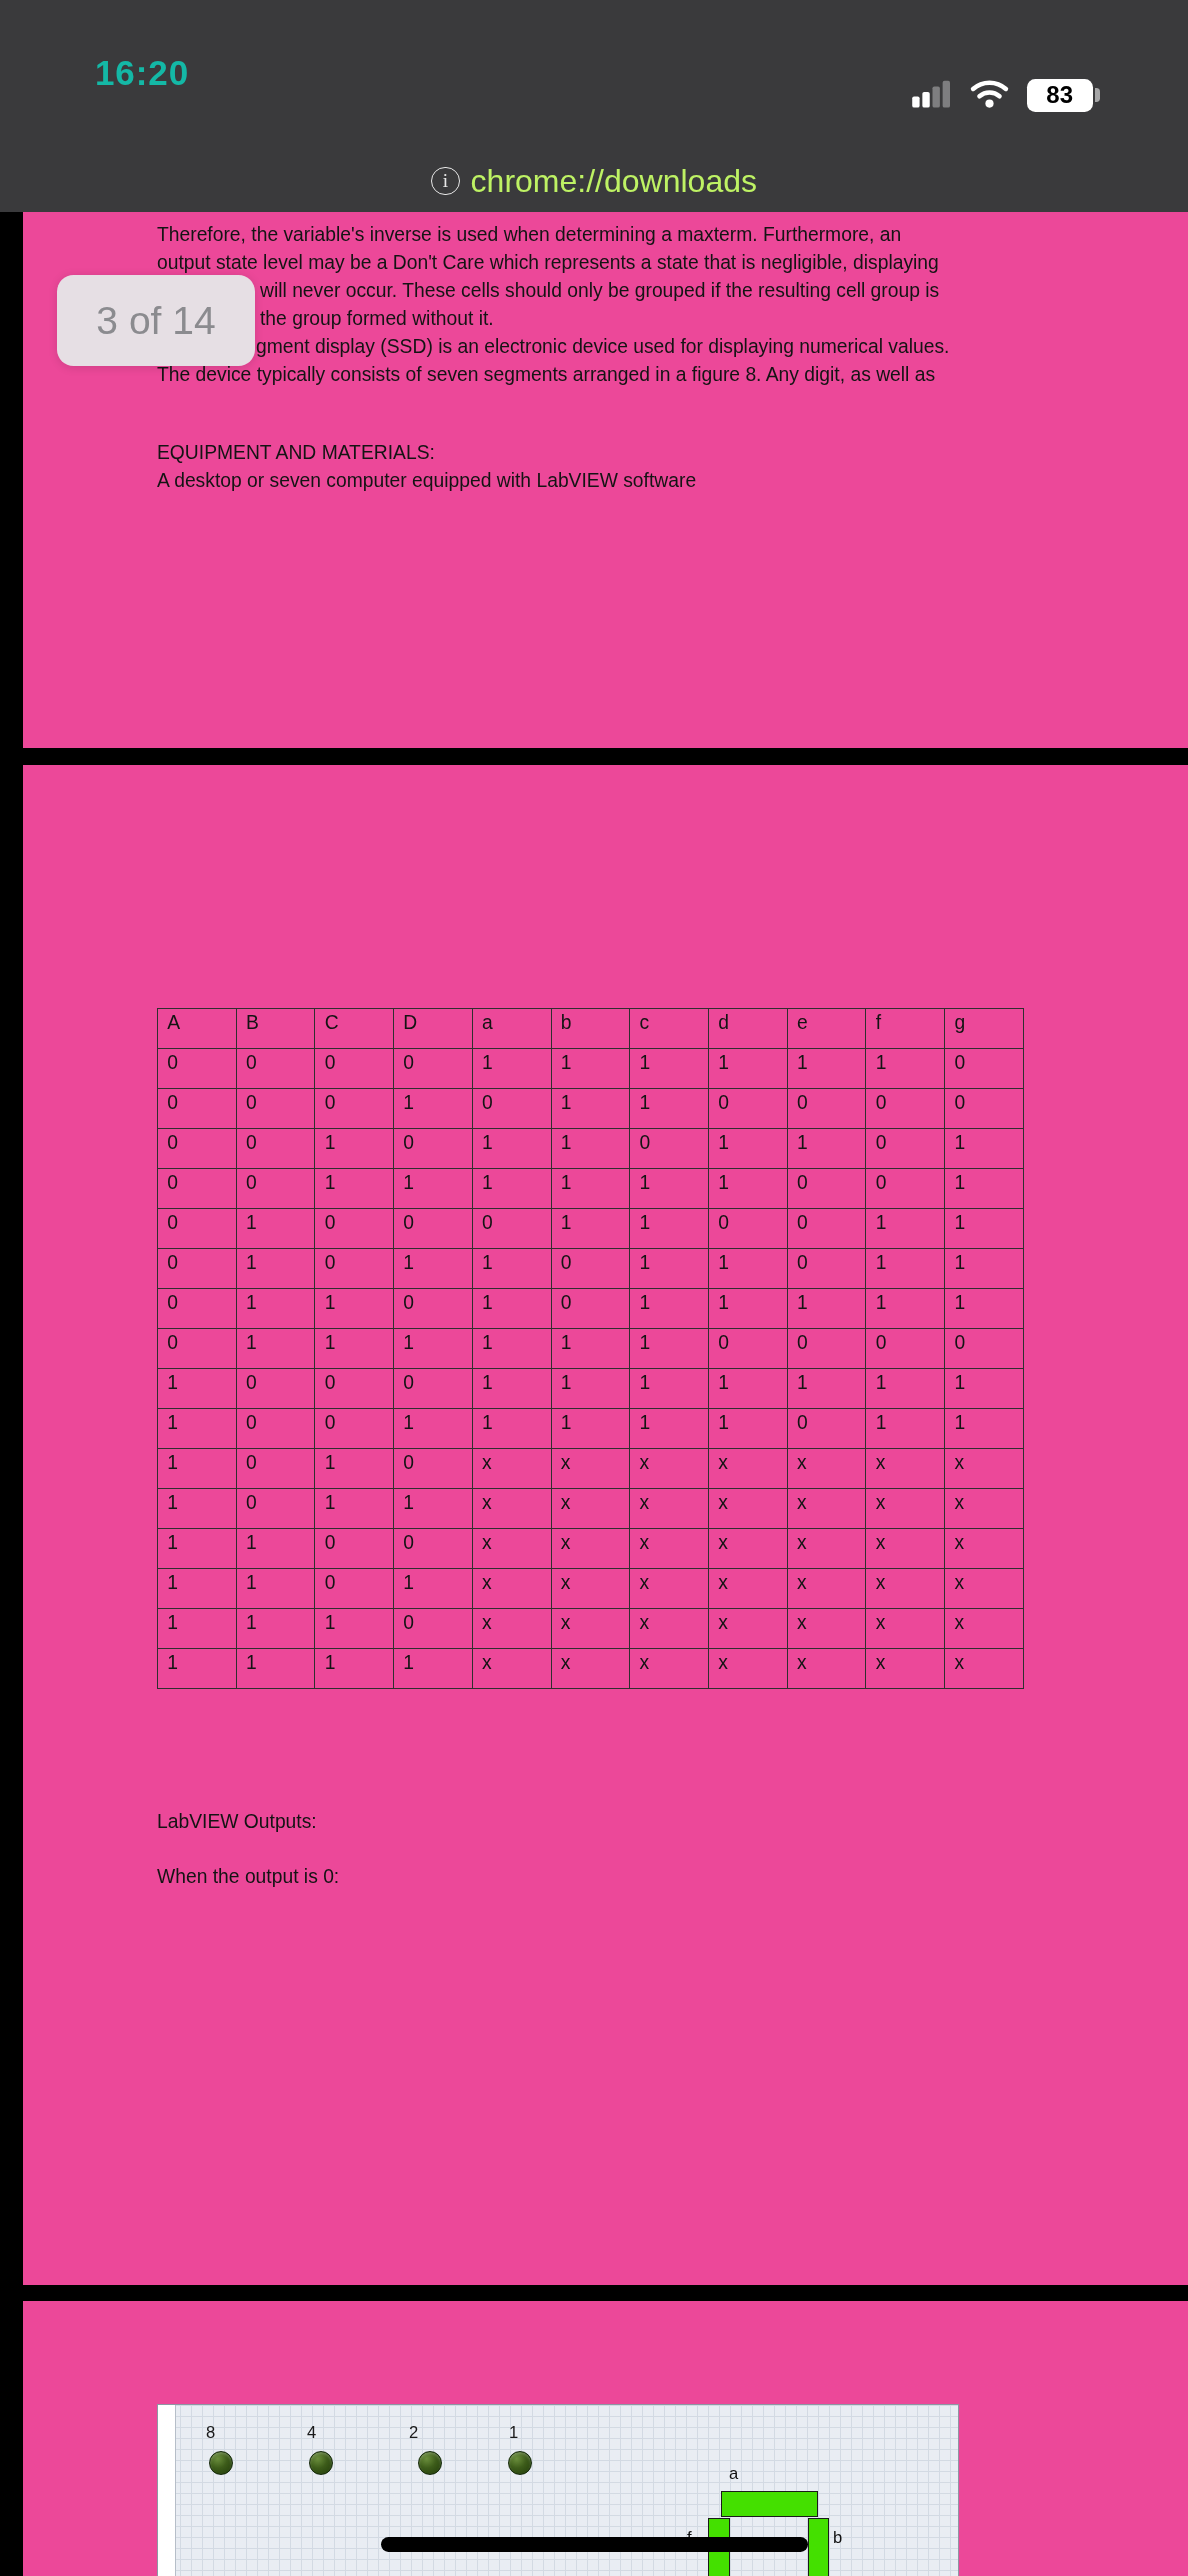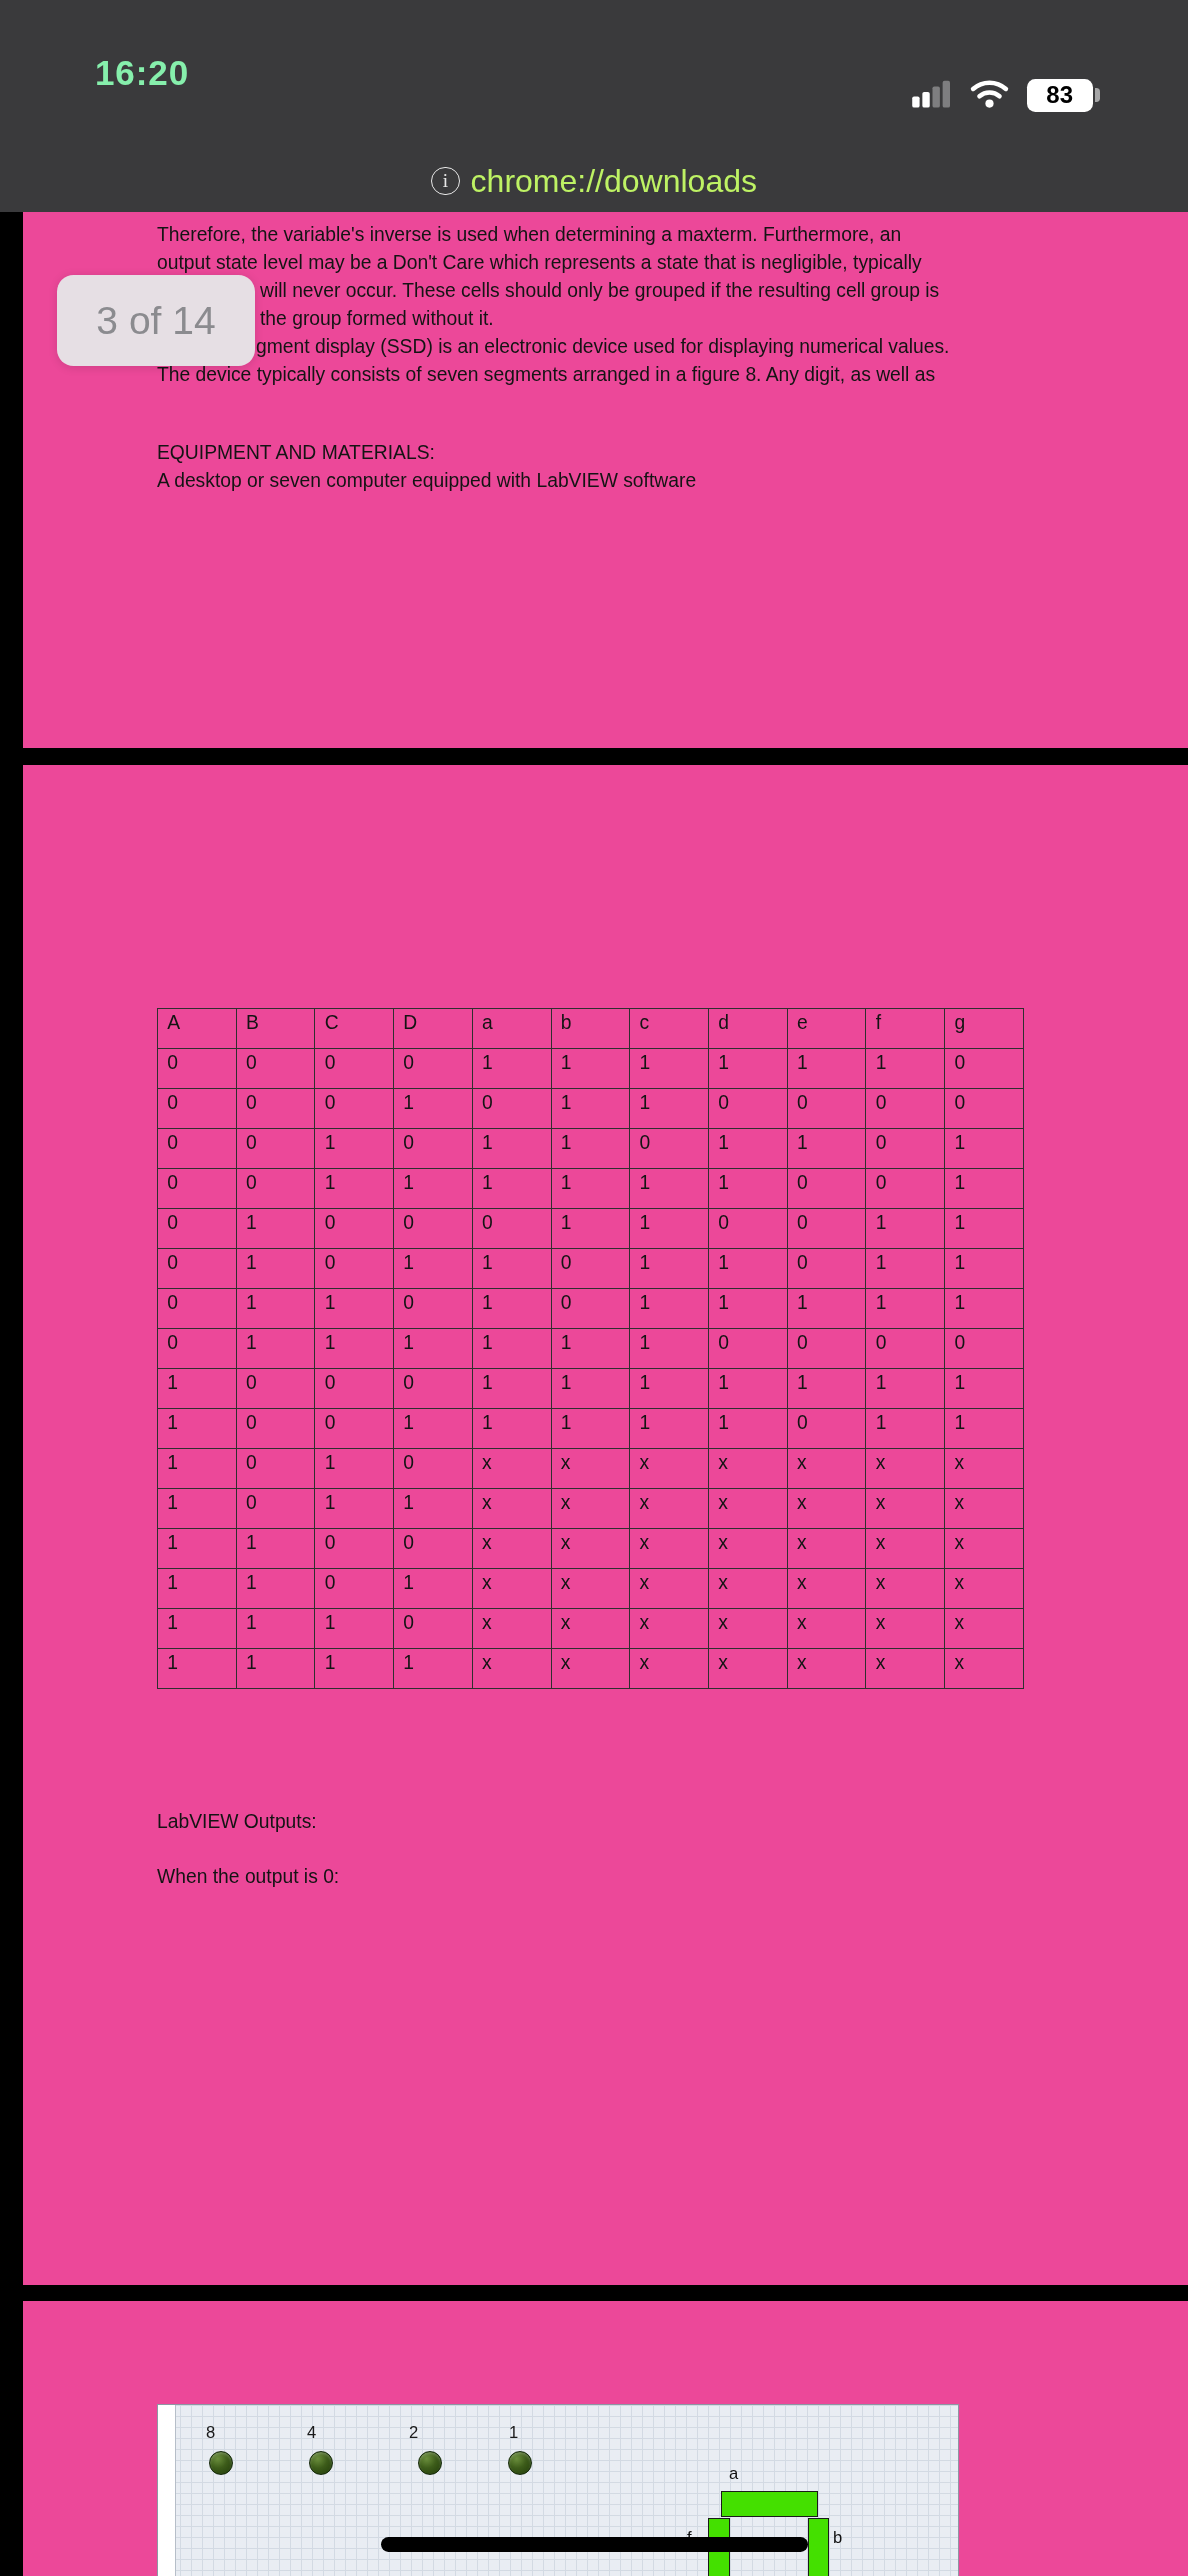--- a/index.html
+++ b/index.html
@@ -2,21 +2,21 @@
 <html style="font-size:14.7px"><head>
 <meta charset="utf-8">
 <style>
   * { margin:0; padding:0; box-sizing:border-box; }
   html,body { background:#000; }
   body { font-family:"Liberation Sans", sans-serif; }
   .phone { position:relative; width:1188px; height:2576px; background:#000; overflow:hidden; margin:0 auto; }
 
   
   .header { position:absolute; left:0; top:0; width:1188px; height:212px; background:#3a3a3c; z-index:10; }
-  .time { position:absolute; left:95px; top:53px; font-size:35px; font-weight:700; color:#86efac; letter-spacing:0.9px; }
+  .time { position:absolute; left:95px; top:53px; font-size:35px; font-weight:700; color:#14b8a6; letter-spacing:0.9px; }
   .status-icons { position:absolute; right:88px; top:57px; display:flex; align-items:center; gap:16.6px;margin-top:21px; }
   .battery { display:flex; align-items:center; }
   .battery-body { width:66px; height:33px; background:#ffffff; border-radius:8.3px; display:flex; align-items:center; justify-content:center; }
   .battery-body span { font-size:24px; font-weight:700; color:#000; }
   .battery-nub { width:5.5px; height:14px; background:rgba(255,255,255,0.55); border-radius:0 3.7px 3.7px 0; margin-left:1.8px; }
   .urlbar { position:absolute; left:0; top:158px; width:1188px; height:46px; display:flex; align-items:center; justify-content:center; gap:11px; }
   .info-circle { width:28.6px; height:28.6px; border:1.8px solid #e8e8e8; border-radius:50%; color:#e8e8e8; font-size:19.3px; display:flex; align-items:center; justify-content:center; font-family:"Liberation Serif", serif; }
   .url-text { font-size:32px; color:#bef264; }
 
   
@@ -97,21 +97,21 @@
       <span class="info-circle">i</span>
       <span class="url-text">chrome://downloads</span>
     </div>
   </div>
 
   <div class="doc-scroll">
 
     <div class="page page1">
       <div class="p1text doc-text">
         <div>Therefore, the variable's inverse is used when determining a maxterm. Furthermore, an</div>
-        <div>output state level may be a Don't Care which represents a state that is negligible, typically</div>
+        <div>output state level may be a Don't Care which represents a state that is negligible, displaying</div>
         <div class="indent-a">will never occur. These cells should only be grouped if the resulting cell group is</div>
         <div class="indent-a">the group formed without it.</div>
         <div class="indent-b">gment display (SSD) is an electronic device used for displaying numerical values.</div>
         <div>The device typically consists of seven segments arranged in a figure 8. Any digit, as well as</div>
       </div>
       <div class="equip doc-text">
         <div>EQUIPMENT AND MATERIALS:</div>
         <div>A desktop or seven computer equipped with LabVIEW software</div>
       </div>
     </div>

